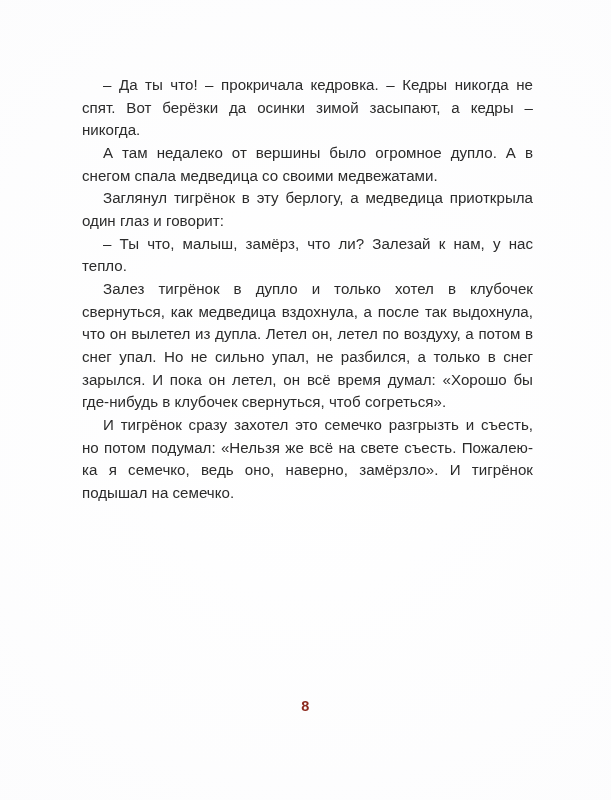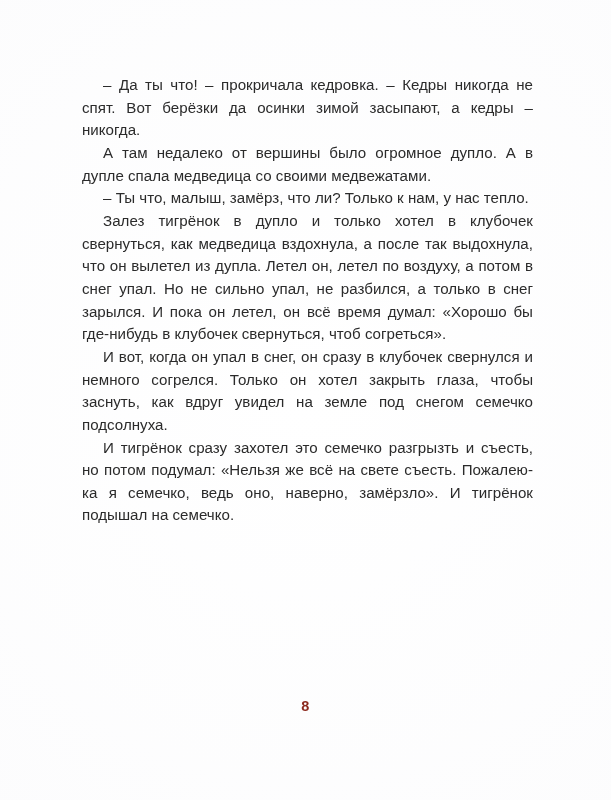--- a/index.html
+++ b/index.html
@@ -67,22 +67,22 @@
 </style>
 </head>
 <body>
 
 <div class="page"></div>
 
 <div class="page-inner">
 
   <div class="text-block">
     <p class="para">– Да ты что! – прокричала кедровка. – Кедры никогда не спят. Вот берёзки да осинки зимой засыпают, а кедры – никогда.</p>
-    <p class="para">А там недалеко от вершины было огромное дупло. А в дупле спала медведица со своими медвежатами.</p>
-    <p class="para">– Ты что, малыш, замёрз, что ли? Только к нам, у нас тепло.</p>
+    <p class="para">А там недалеко от вершины было огромное дупло. А в снегом спала медведица со своими медвежатами.</p>
+    <p class="para">Заглянул тигрёнок в эту берлогу, а медведица приоткрыла один глаз и говорит:</p>
+    <p class="para">– Ты что, малыш, замёрз, что ли? Залезай к нам, у нас тепло.</p>
     <p class="para">Залез тигрёнок в дупло и только хотел в клубочек свернуться, как медведица вздохнула, а после так выдохнула, что он вылетел из дупла. Летел он, летел по воздуху, а потом в снег упал. Но не сильно упал, не разбился, а только в снег зарылся. И пока он летел, он всё время думал: «Хорошо бы где-нибудь в клубочек свернуться, чтоб согреться».</p>
-    <p class="para">И вот, когда он упал в снег, он сразу в клубочек свернулся и немного согрелся. Только он хотел закрыть глаза, чтобы заснуть, как вдруг увидел на земле под снегом семечко подсолнуха.</p>
     <p class="para">И тигрёнок сразу захотел это семечко разгрызть и съесть, но потом подумал: «Нельзя же всё на свете съесть. Пожалею-ка я семечко, ведь оно, наверно, замёрзло». И тигрёнок подышал на семечко.</p>
   </div>
 
   <div class="page-number">8</div>
 
 </div>
 
 </body></html>

